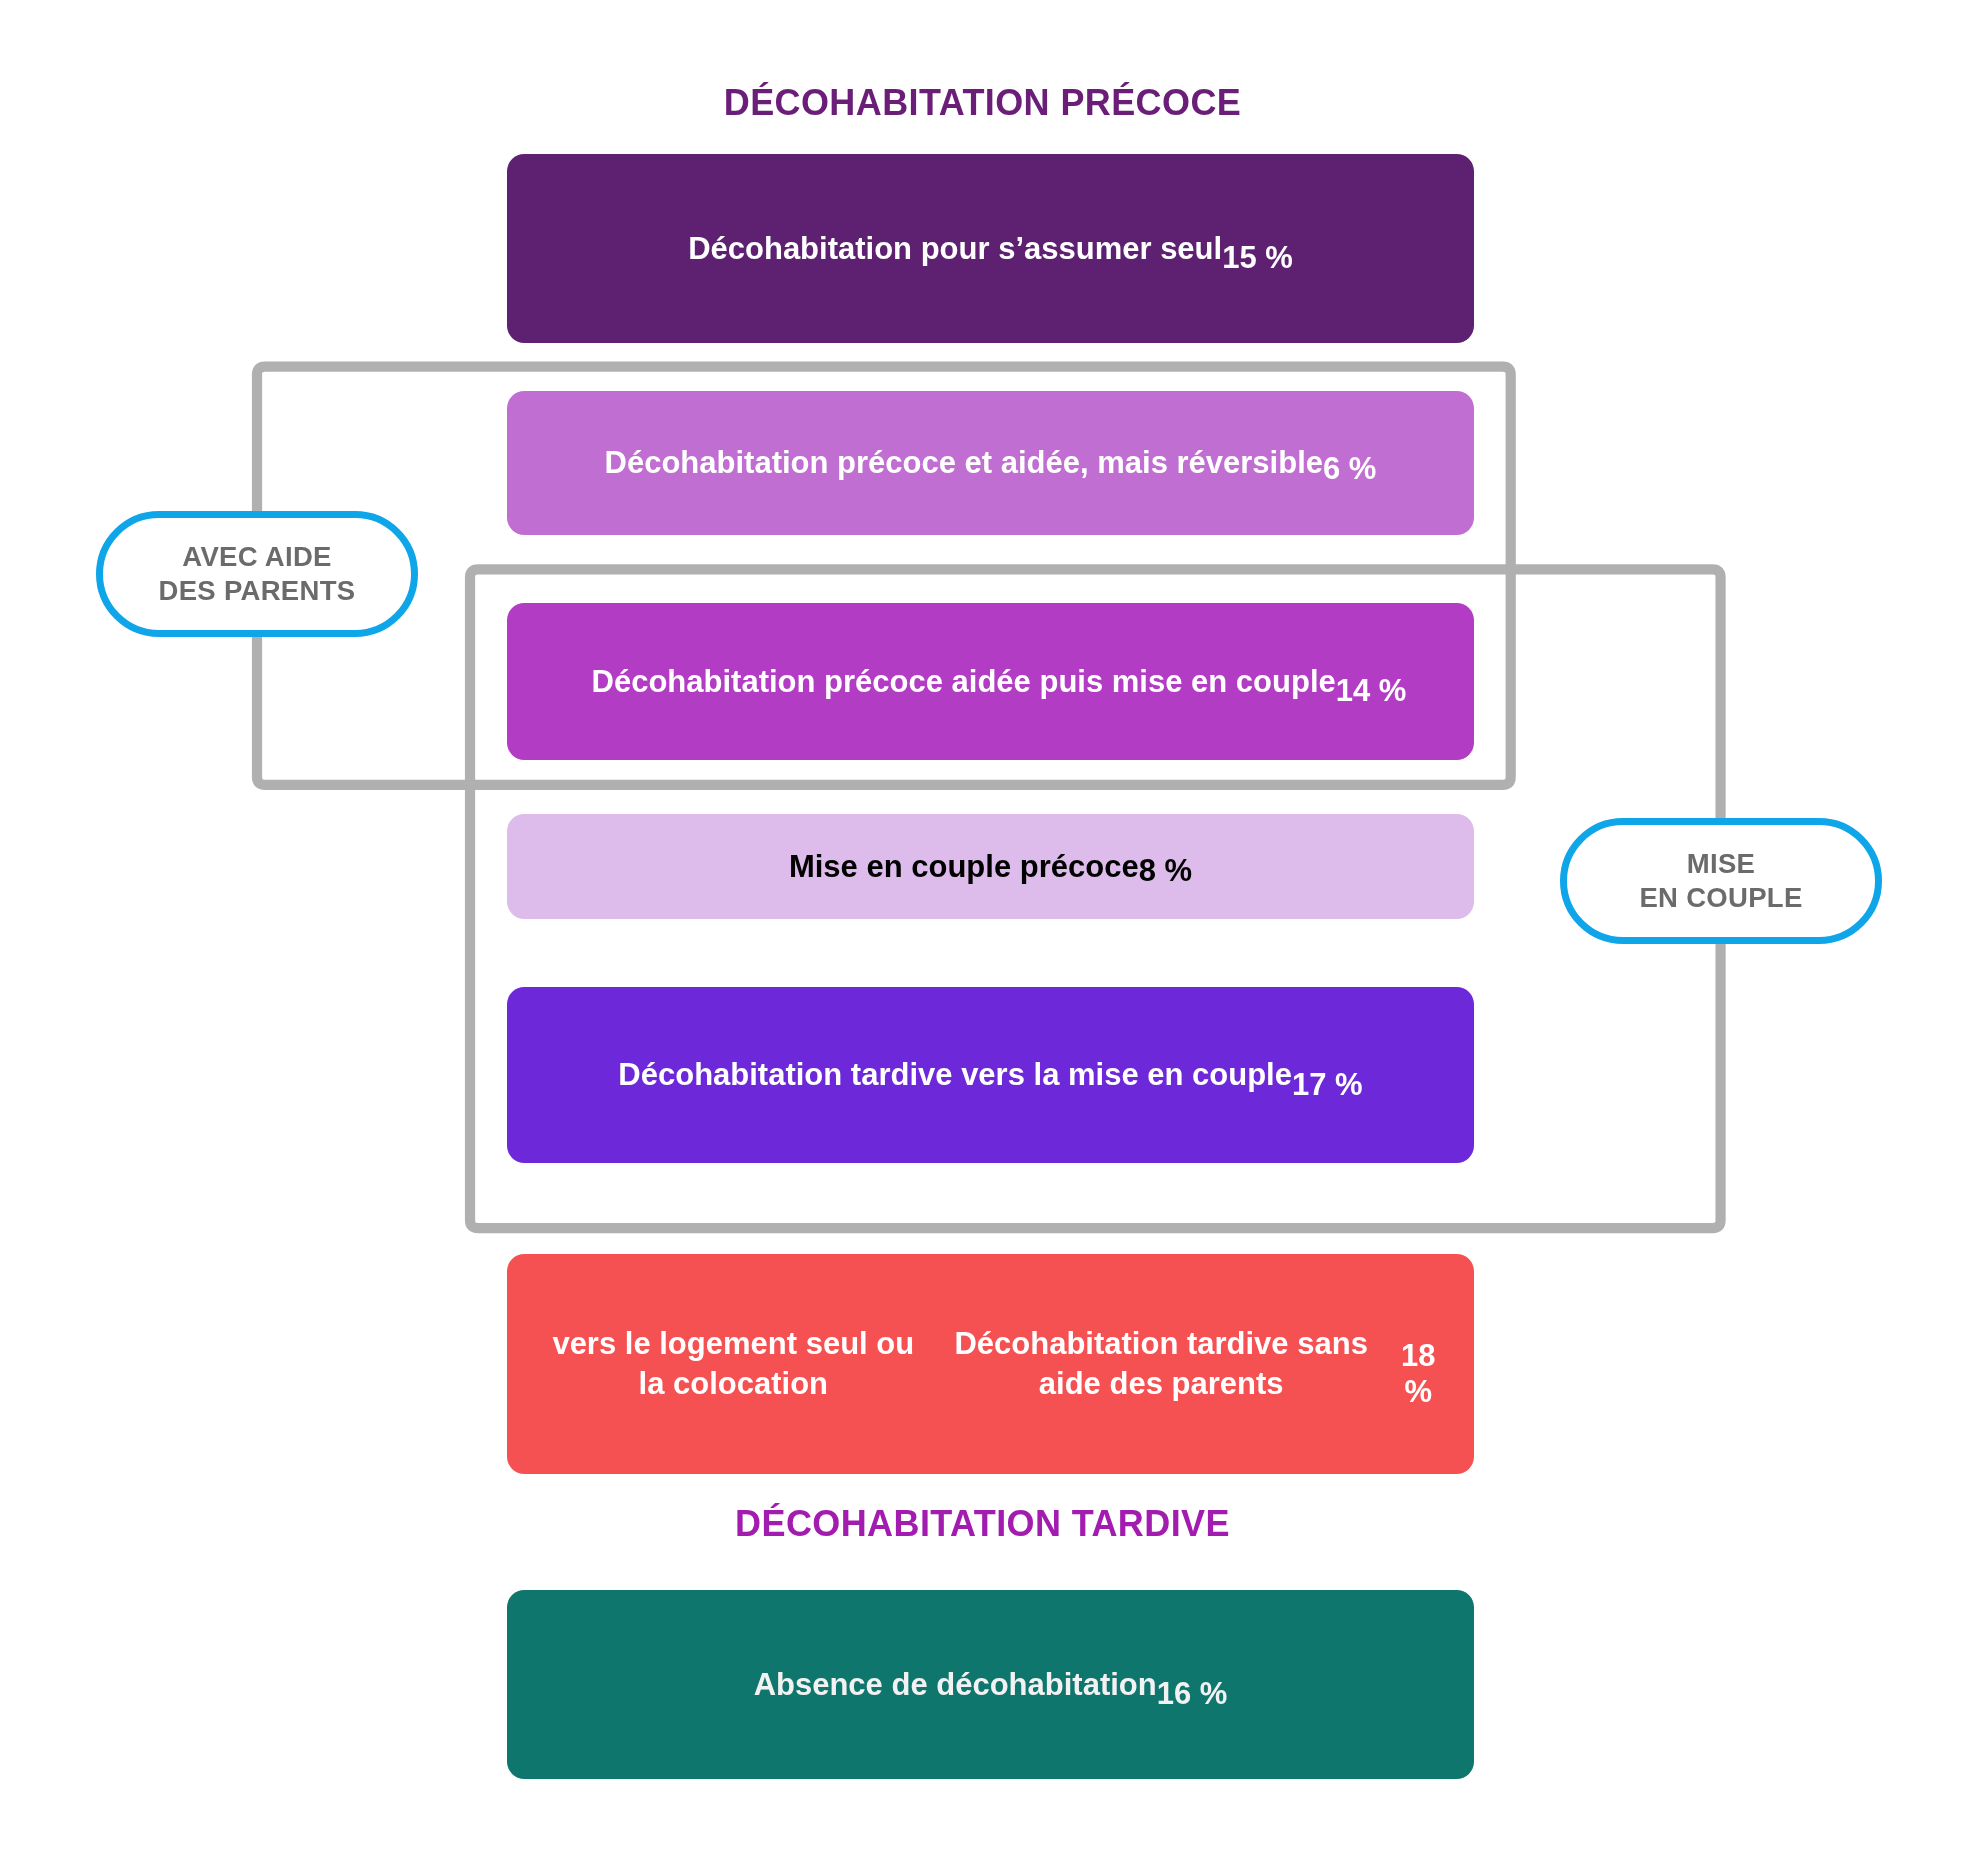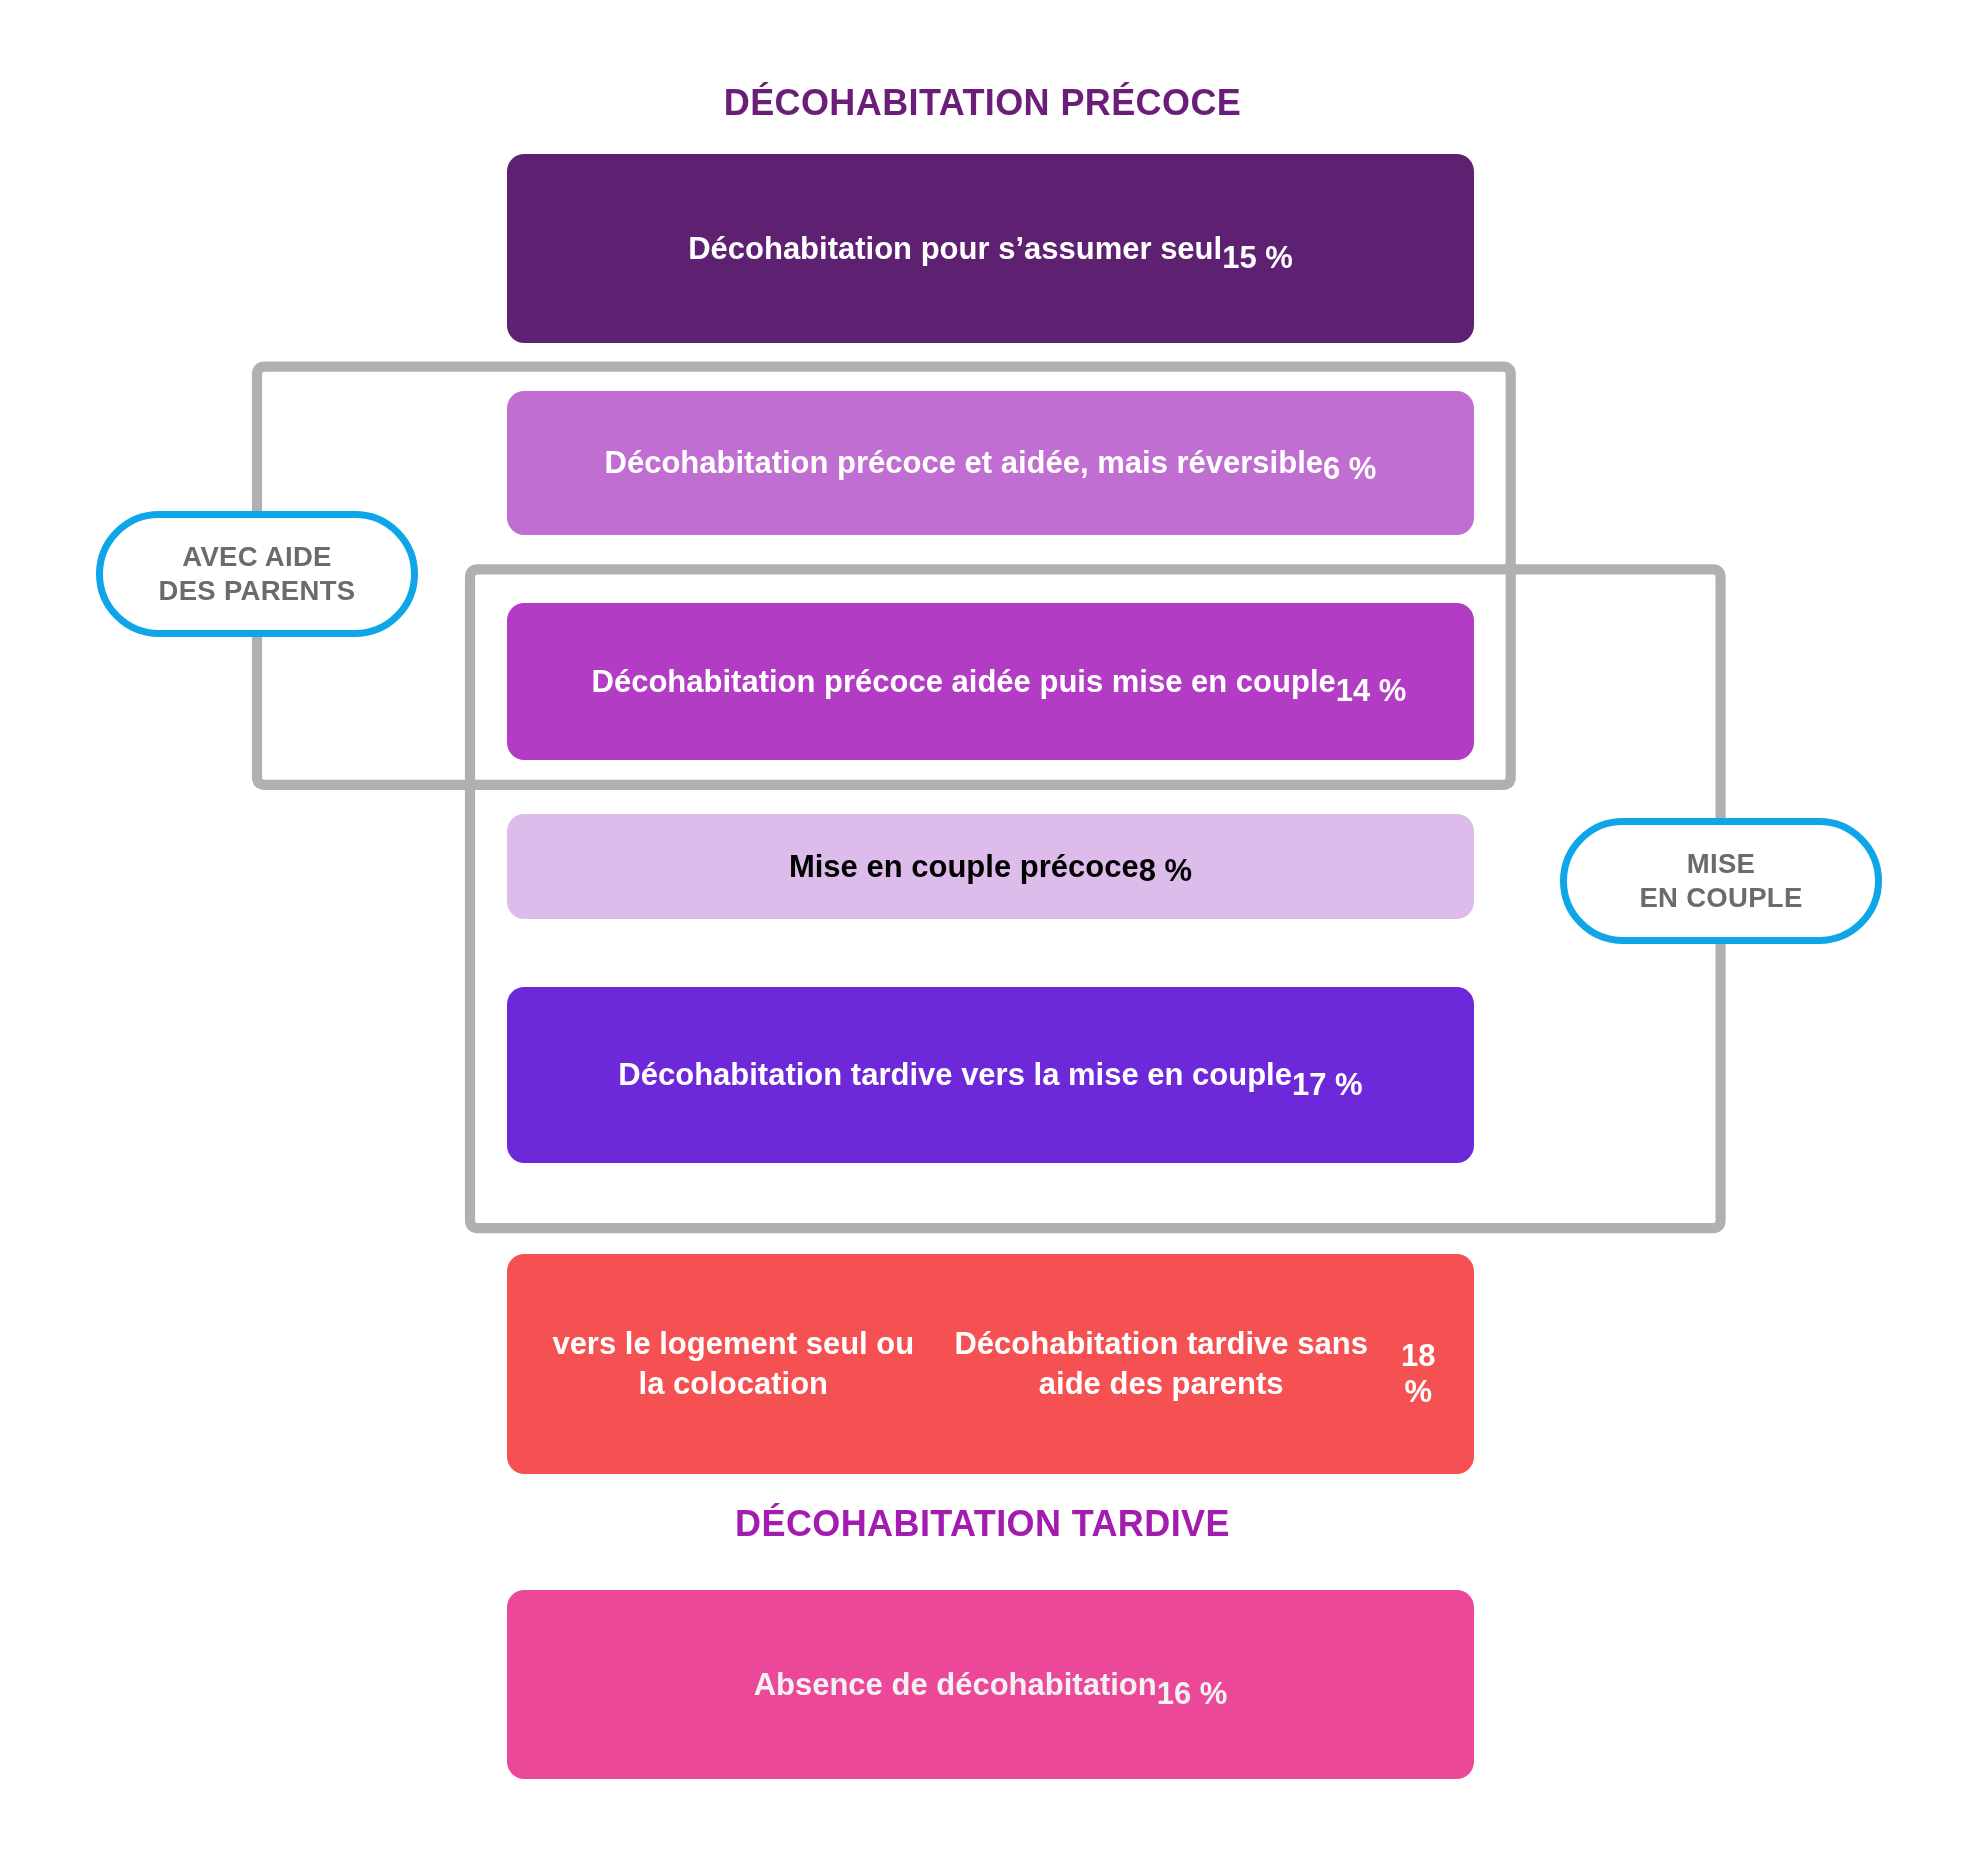--- a/index.html
+++ b/index.html
@@ -93,21 +93,21 @@
     margin-top:19px;
   }
 
   
   #box-1{ top:154px;  height:189px;  background:#5E2071; color:#ffffff; }
   #box-2{ top:391px;  height:144px;  background:#C16ED2; color:#ffffff; }
   #box-3{ top:603px;  height:157px;  background:#B23DC4; color:#ffffff;padding-left:48px; }
   #box-4{ top:814px; height:105px;  background:#DDBBEB; color:#000000; }
   #box-5{ top:987px; height:176px;  background:#6d28d9; color:#ffffff; }
   #box-6{ top:1254px; height:220px;  background:#F55152; color:#ffffff; }
-  #box-7{ top:1590px; height:189px;  background:#ec4899; color:#F2F2F2; }
+  #box-7{ top:1590px; height:189px;  background:#0f766e; color:#F2F2F2; }
 
   #box-4 .cat-value{ margin-top:9.4px; }
   #box-2 .cat-value{ margin-top:12.6px; }
 </style>
 </head>
 <body>
 
 <div id="stage">
 
   <svg id="brackets" viewBox="0 0 2500 2382" width="1965" height="1873" aria-hidden="true">

